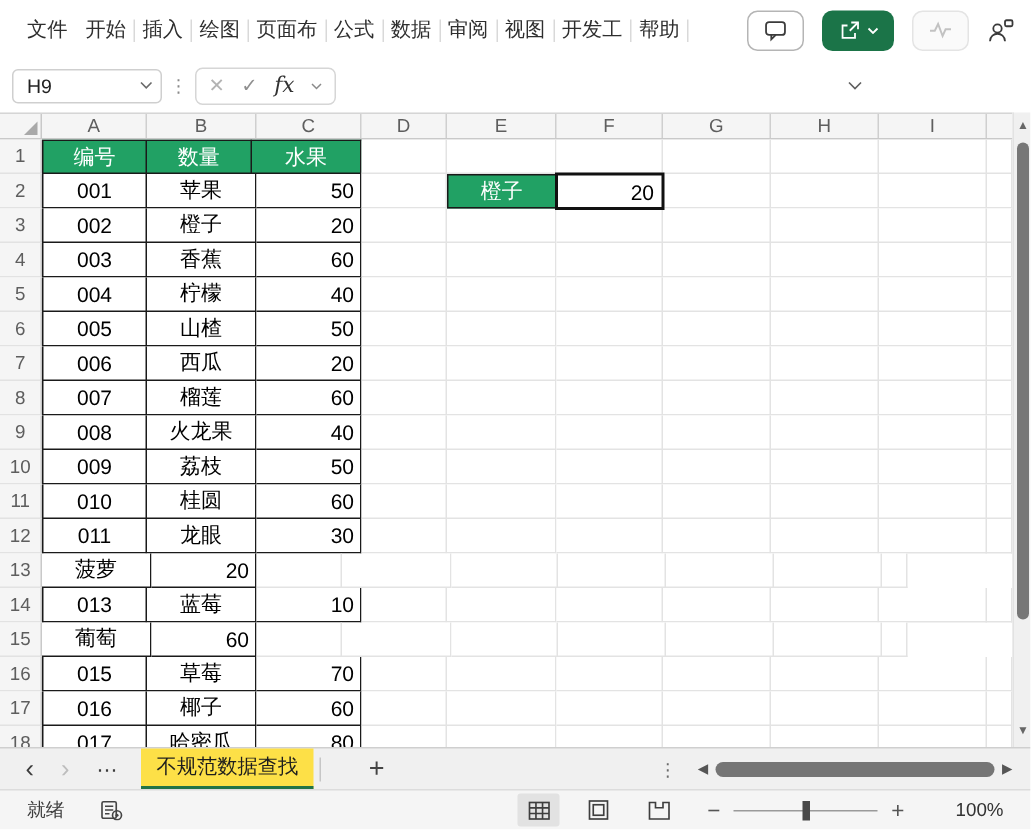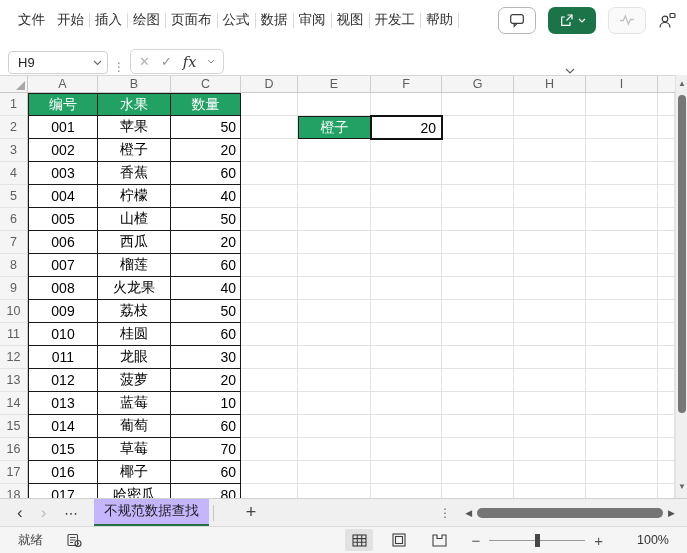--- a/index.html
+++ b/index.html
@@ -19,21 +19,21 @@
   .rbtn { height:27px; display:flex; align-items:center; justify-content:center;
     border-radius:7px; cursor:pointer; }
   .comment-btn { width:38px; border:1px solid #b5b5b5; background:#fff; color:#3b3b3b; }
   .share-btn { width:48px; background:#1B7448; color:#fff; gap:4px; border:none; }
   .activity-btn { width:38px; background:#fafafa; border:1px solid #e4e4e4; color:#c2c2c2; }
   .people-btn { color:#3a3a3a; }
   svg { display:block; }
 
   
   .fbar { position:absolute; top:40px; left:0; width:587px; height:34px;
-    display:flex; align-items:flex-end; padding:0 8px; background:#fff; }
+    display:flex; align-items:center; padding:0 8px; background:#fff; }
   .namebox { width:100px; height:23px; border:1px solid #cfcfcf; border-radius:4px;
     display:flex; align-items:center; background:#fff; }
   .namebox .nbtext { flex:1; padding-left:9px; font-size:13px; color:#222; }
   .namebox .nbchev { width:20px; color:#6a6a6a; display:flex; justify-content:center; }
   .splitter { color:#8a8a8a; font-size:12px; margin:0 5px; letter-spacing:0; }
   .fxgroup { height:25px; border:1px solid #d6d6d6; border-radius:5px;
     display:flex; align-items:center; padding:0 8px; gap:11px; }
   .fx-cancel { color:#b3b3b3; font-size:13px; }
   .fx-enter { color:#8f8f8f; font-size:13px; }
   .fx-label { font-family:"DejaVu Serif","Liberation Serif",serif; font-style:italic;
@@ -83,21 +83,21 @@
   .vs-thumb { position:absolute; left:2px; top:20px; width:8px; height:318px;
     background:#777; border-radius:4px; cursor:grab; }
 
   
   .tabbar { position:absolute; top:498px; left:0; width:687px; height:28px;
     background:#f0f0f0; border-top:1px solid #cfcfcf; display:flex; align-items:center; }
   .nav { font-size:17px; line-height:1; padding:0 9px; cursor:pointer; }
   .nav.prev { color:#3c3c3c; margin-left:8px; }
   .nav.next { color:#bdbdbd; }
   .nav.more { font-size:14px; color:#3c3c3c; letter-spacing:1px; }
-  .sheettab { height:28px; background:#c4b5fd; border-bottom:3px solid #217346;
+  .sheettab { height:28px; background:#fde047; border-bottom:3px solid #217346;
     display:flex; align-items:center; padding:0 10px; font-size:13.5px; color:#1d1d1d;
     margin-left:6px; cursor:pointer; }
   .tabsep { width:1px; height:16px; background:#c6c6c6; margin-left:4px; }
   .addsheet { font-size:18px; color:#444; margin-left:32px; cursor:pointer; }
   .tabbar-right { margin-left:auto; display:flex; align-items:center; margin-right:12px; }
   .hhandle { color:#6b6b6b; font-size:12px; margin-right:14px; cursor:col-resize; }
   .hs-arrow { color:#555; font-size:9px; cursor:pointer; }
   .hs-thumb { width:186px; height:10px; background:#757575; border-radius:5px;
     margin:0 5px; cursor:grab; }
 
@@ -246,22 +246,22 @@
       <div class="colh w-h">H</div>
       <div class="colh w-i">I</div>
       <div class="colh w-x"></div>
     </div>
 
     <div class="gridbody">
 
       <div class="row r1">
         <div class="rowhdr">1</div>
         <div class="cell t first w-a">编号</div>
+        <div class="cell t w-c">数量</div>
         <div class="cell t w-b">水果</div>
-        <div class="cell t w-c">数量</div>
         <div class="cell w-d"></div>
         <div class="cell w-e"></div>
         <div class="cell w-f"></div>
         <div class="cell w-g"></div>
         <div class="cell w-h"></div>
         <div class="cell w-i"></div>
         <div class="cell w-x"></div>
       </div>
 
         <div class="row">
@@ -413,21 +413,20 @@
           <div class="cell w-e"></div>
           <div class="cell w-f"></div>
           <div class="cell w-g"></div>
           <div class="cell w-h"></div>
           <div class="cell w-i"></div>
           <div class="cell w-x"></div>
         </div>
 
         <div class="row">
           <div class="rowhdr">13</div>
-          <div class="cell t first w-a">012</div>
           <div class="cell t w-b">菠萝</div>
           <div class="cell t qty w-c">20</div>
           <div class="cell w-d"></div>
           <div class="cell w-e"></div>
           <div class="cell w-f"></div>
           <div class="cell w-g"></div>
           <div class="cell w-h"></div>
           <div class="cell w-i"></div>
           <div class="cell w-x"></div>
         </div>
@@ -441,21 +440,20 @@
           <div class="cell w-e"></div>
           <div class="cell w-f"></div>
           <div class="cell w-g"></div>
           <div class="cell w-h"></div>
           <div class="cell w-i"></div>
           <div class="cell w-x"></div>
         </div>
 
         <div class="row">
           <div class="rowhdr">15</div>
-          <div class="cell t first w-a">014</div>
           <div class="cell t w-b">葡萄</div>
           <div class="cell t qty w-c">60</div>
           <div class="cell w-d"></div>
           <div class="cell w-e"></div>
           <div class="cell w-f"></div>
           <div class="cell w-g"></div>
           <div class="cell w-h"></div>
           <div class="cell w-i"></div>
           <div class="cell w-x"></div>
         </div>

